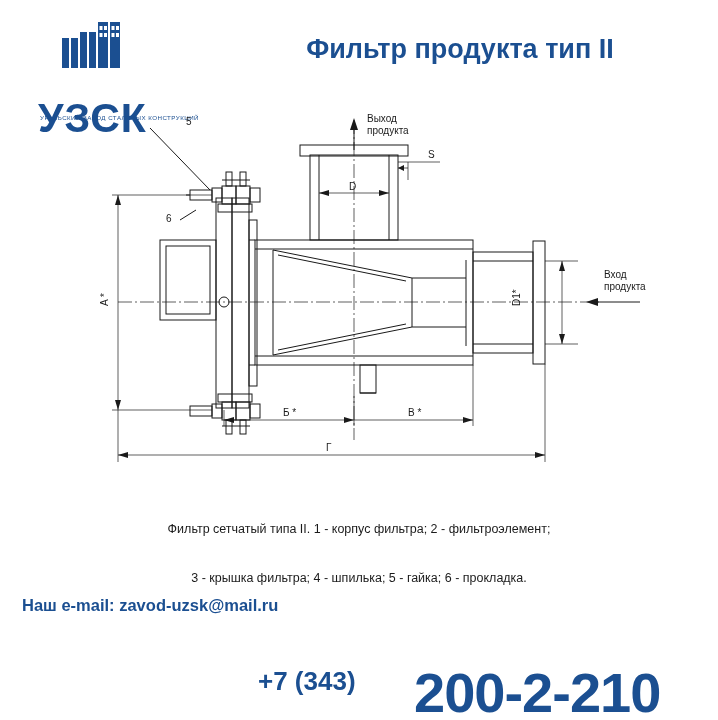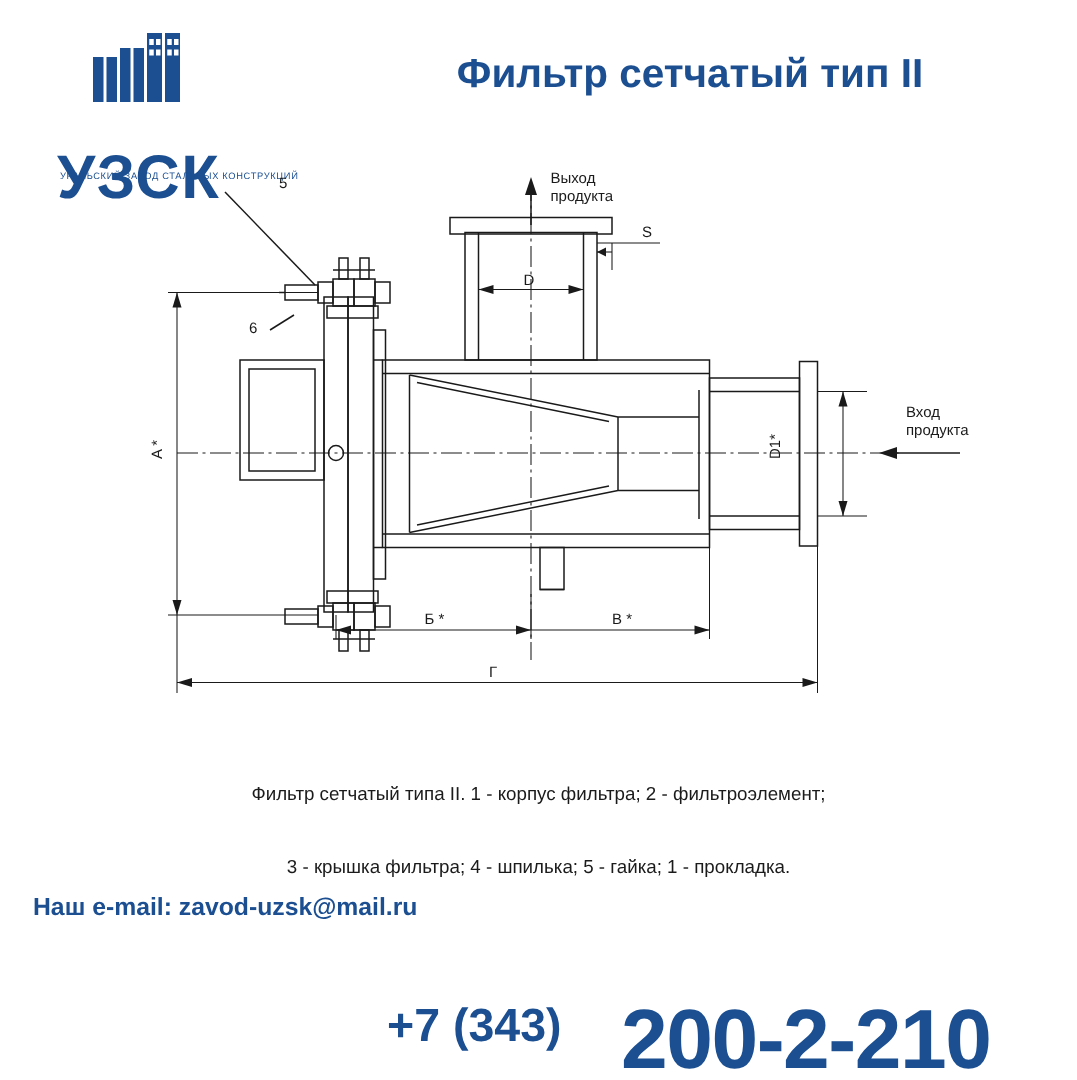--- a/index.html
+++ b/index.html
@@ -103,21 +103,21 @@
     top: 670px;
     font-size: 22px;
     font-weight: bold;
     color: #1b4f91;
     white-space: nowrap;
   }
   .phone-code {
     position: absolute;
     left: 258px;
     top: 666px;
-    font-size: 31px;
+    font-size: 26px;
     font-weight: bold;
     color: #1b4f91;
     white-space: nowrap;
     text-align: right;
   }
   .phone-number {
     position: absolute;
     left: 414px;
     top: 660px;
     font-size: 56px;
@@ -152,21 +152,21 @@
           <rect x="54" y="4" width="3" height="4"></rect>
           <rect x="49.5" y="11" width="3" height="4"></rect>
           <rect x="54" y="11" width="3" height="4"></rect>
         </g>
       </svg>
     </div>
     <div class="logo-word">УЗСК</div>
     <div class="logo-sub">УРАЛЬСКИЙ ЗАВОД СТАЛЬНЫХ КОНСТРУКЦИЙ</div>
   </div>
 
-  <div class="title">Фильтр сетчатый тип II</div>
+  <div class="title">Фильтр продукта тип II</div>
 
   <div class="drawing">
     <svg width="718" height="390" viewBox="0 0 718 390" xmlns="http://www.w3.org/2000/svg">
       <g stroke="#1a1a1a" fill="none" stroke-width="1" stroke-linecap="butt">
 
         <rect x="255" y="130" width="218" height="125"></rect>
 
         <line x1="255" y1="139" x2="473" y2="139"></line>
         <line x1="255" y1="246" x2="473" y2="246"></line>
 
@@ -309,19 +309,19 @@
         <text x="283" y="306">Б *</text>
         <text x="408" y="306">В *</text>
         <text x="326" y="341">Г</text>
         <text x="186" y="15">5</text>
         <text x="166" y="112">6</text>
       </g>
     </svg>
   </div>
 
   <div class="caption line1">Фильтр сетчатый типа II. 1 - корпус фильтра; 2 - фильтроэлемент;</div>
-  <div class="caption line2">3 - крышка фильтра; 4 - шпилька; 5 - гайка; 1 - прокладка.</div>
+  <div class="caption line2">3 - крышка фильтра; 4 - шпилька; 5 - гайка; 6 - прокладка.</div>
 
   <div class="contact email">Наш e-mail: zavod-uzsk@mail.ru</div>
   <div class="phone-code">+7 (343)</div>
   <div class="phone-number">200-2-210</div>
 
 </div>
 
 </body></html>

